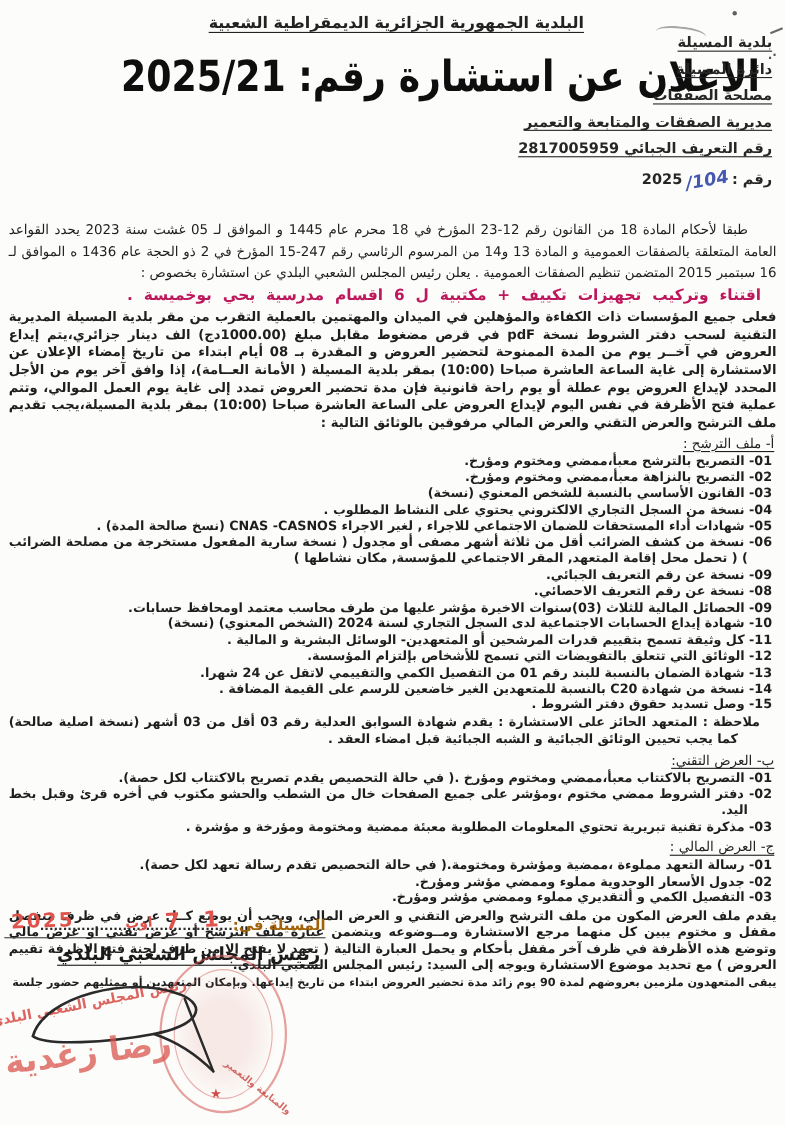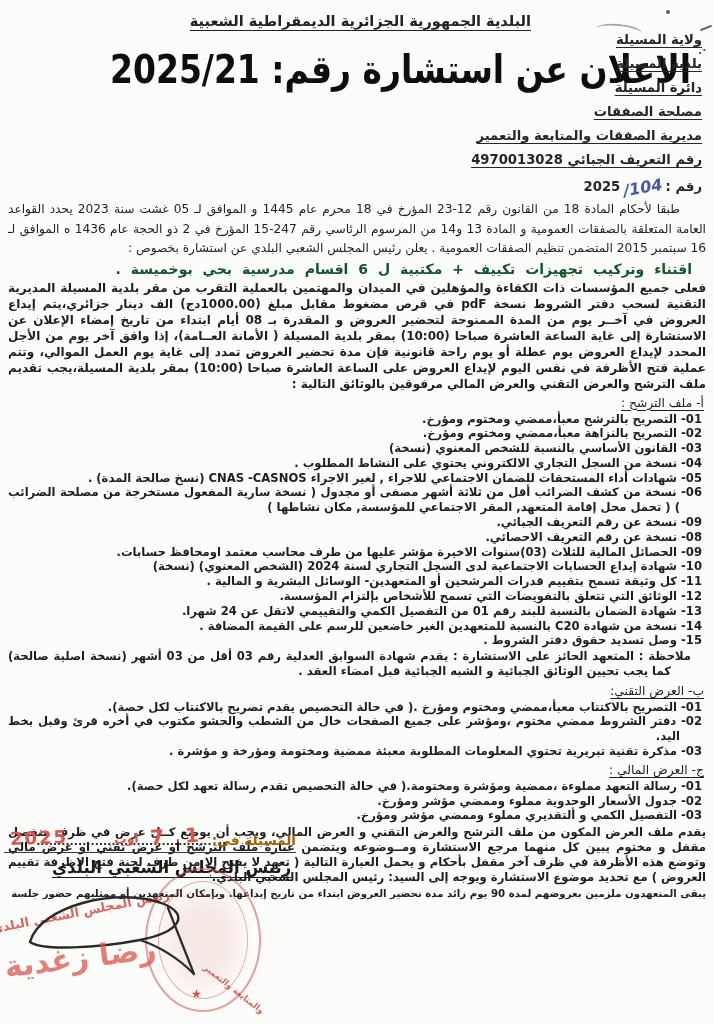--- a/index.html
+++ b/index.html
@@ -36,21 +36,21 @@
   .pen-dot{position:absolute;left:666px;top:10px;width:4px;height:4px;background:#3a3a3a;border-radius:50%;opacity:.8;}
   .pen-arc{position:absolute;left:596px;top:24px;width:46px;height:12px;border-top:2px solid #8a8a8a;border-radius:60%;transform:rotate(6deg);opacity:.75;}
   .pen-dash{position:absolute;left:700px;top:27px;width:12px;border-top:2px solid #6a6a6a;transform:rotate(-22deg);}
   .pen-colon{position:absolute;left:698px;top:44px;color:#555;font-size:11px;font-weight:bold;}
   
   .doc-body{position:absolute;top:200px;right:8px;left:8px;text-align:justify;}
   .doc-body p{margin:0;}
   .intro{font-size:12.2px;line-height:19.5px;font-weight:normal;text-indent:26px;}
   .object-line{
     font-size:14px;font-weight:bold;letter-spacing:1.6px;word-spacing:5px;
-    margin:2px 14px 3px 0 !important;white-space:nowrap;color:#14532d;
+    margin:2px 14px 3px 0 !important;white-space:nowrap;color:#be185d;
   }
   .para{font-size:12px;line-height:16px;font-weight:bold;}
   .sec-head{
     font-size:12.3px;font-weight:normal;text-decoration:underline;
     text-underline-offset:3px;margin:4px 2px 2px 0;
   }
   .item{
     font-size:11.6px;line-height:14.8px;font-weight:bold;
     padding-right:22px;text-indent:-22px;margin-right:4px;
   }
@@ -123,29 +123,28 @@
   <span class="pen-dot"></span>
   <span class="pen-arc"></span>
   <span class="pen-dash"></span>
   <span class="pen-colon">·.</span>
 
   <div class="republic">البلدية الجمهورية الجزائرية الديمقراطية الشعبية</div>
   <div class="main-title">الاعلان  عن استشارة رقم: 2025/21</div>
 
   <div class="letterhead">
     <div>
-        <div class="lh-line">ولاية المسيلة</div>
         <div class="lh-line">بلدية المسيلة</div>
         <div class="lh-line">دائرة المسيلة</div>
         <div class="lh-line">مصلحة الصفقات</div>
         <div class="lh-line">مديرية الصفقات والمتابعة والتعمير</div>
       </div>
     <div class="lh-line">
       <span>رقم التعريف الجبائي</span>
-      <span>4970013028</span>
+      <span>2817005959</span>
     </div>
     <div class="ref-line">
       <span>رقم :</span><span class="hand">104/</span><span>2025</span>
     </div>
   </div>
 
   <div class="doc-body">
     <p class="intro">طبقا لأحكام المادة 18 من القانون رقم 12-23 المؤرخ في 18 محرم  عام 1445 و الموافق لـ 05 غشت سنة 2023 يحدد القواعد العامة المتعلقة  بالصفقات العمومية و المادة 13 و14 من المرسوم الرئاسي رقم 247-15 المؤرخ في 2 ذو الحجة  عام 1436 ه الموافق لـ 16 سبتمبر 2015 المتضمن تنظيم الصفقات العمومية . يعلن رئيس المجلس الشعبي البلدي عن  استشارة بخصوص :</p>
     <p class="object-line">اقتناء  وتركيب تجهيزات تكييف + مكتبية ل 6 اقسام مدرسية بحي بوخميسة .</p>
     <p class="para">فعلى جميع المؤسسات ذات الكفاءة والمؤهلين في الميدان والمهتمين بالعملية التقرب من مقر بلدية المسيلة المديرية التقنية لسحب دفتر الشروط نسخة pdF في قرص مضغوط مقابل مبلغ (1000.00دج) الف دينار جزائري،يتم إيداع العروض في آخــر يوم من المدة الممنوحة لتحضير العروض و المقدرة بـ 08 أيام ابتداء من تاريخ إمضاء الإعلان عن الاستشارة إلى غاية الساعة العاشرة صباحا (10:00) بمقر بلدية المسيلة ( الأمانة العــامة)، إذا وافق آخر يوم من الأجل المحدد لإيداع العروض يوم عطلة أو يوم راحة قانونية فإن مدة تحضير العروض تمدد إلى غاية يوم العمل الموالي، وتتم عملية فتح الأظرفة في نفس اليوم لإيداع العروض على الساعة العاشرة صباحا  (10:00) بمقر بلدية المسيلة،يجب  تقديم ملف الترشح والعرض التقني والعرض المالي مرفوقين بالوثائق التالية :</p>

